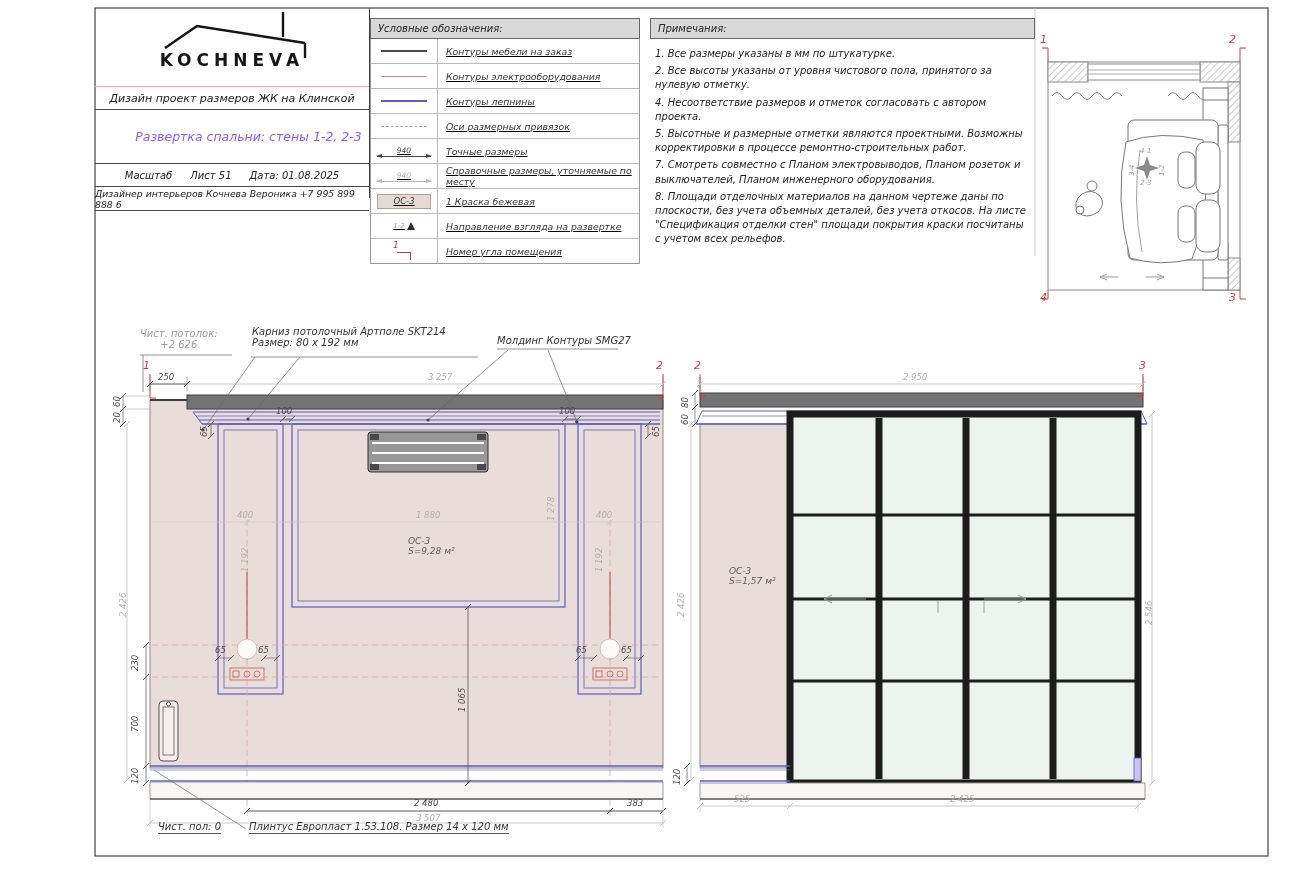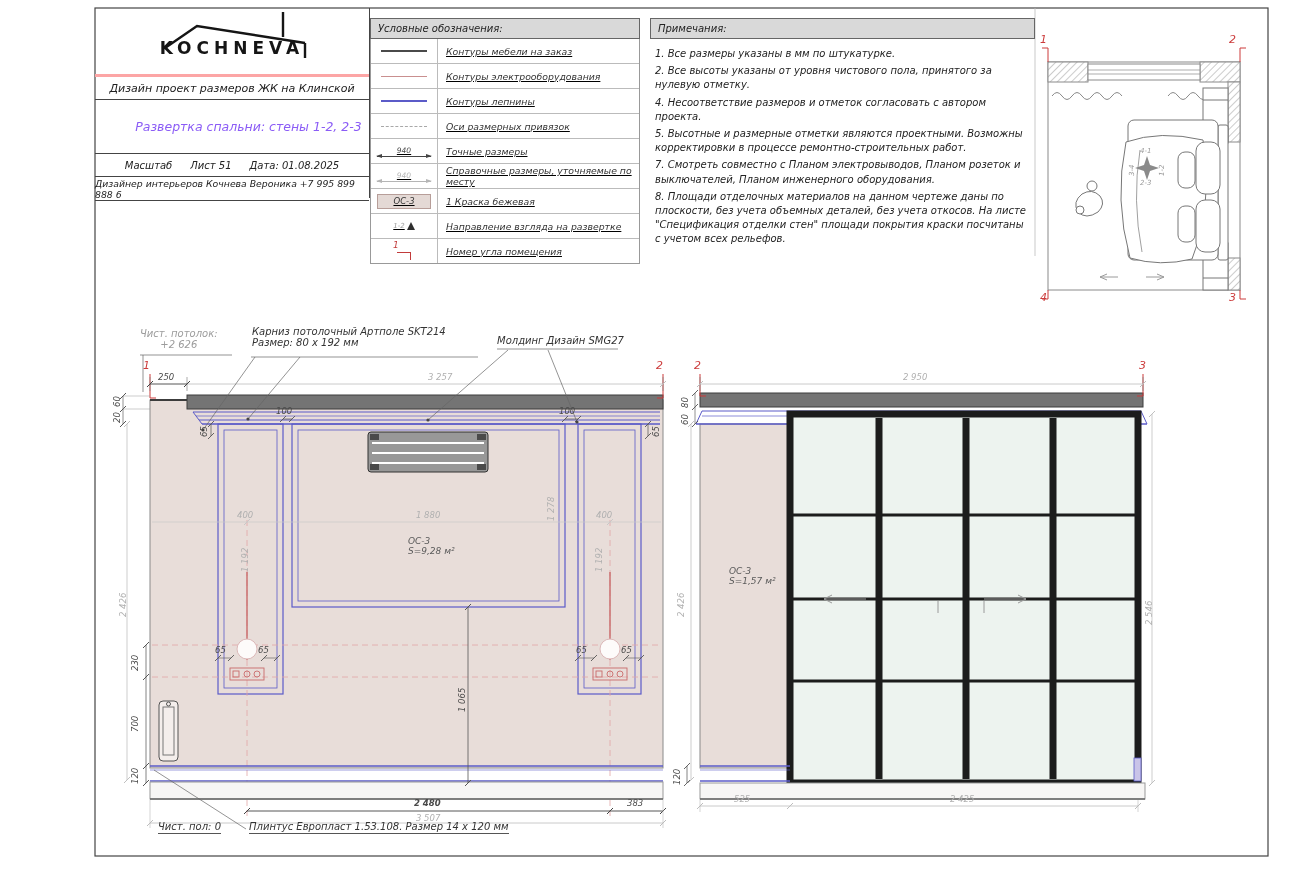--- a/index.html
+++ b/index.html
@@ -4,21 +4,21 @@
 <style>
   html,body{margin:0;padding:0;background:#fff;}
   .sheet{position:relative;width:1305px;height:870px;background:#fff;overflow:hidden;
          font-family:"DejaVu Sans",sans-serif;}
   .abs{position:absolute;}
   svg{position:absolute;left:0;top:0;}
 
   
   .tb{position:absolute;left:95px;top:8px;width:275px;height:190px;border-right:1px solid #444;box-sizing:border-box;}
   .tb-row{box-sizing:border-box;border-bottom:1px solid #444;display:flex;align-items:center;justify-content:center;}
-  .tb-logo-row{height:66px;border-bottom:3px solid #fca5a5;position:relative;}
+  .tb-logo-row{height:66px;border-bottom:1px solid #fca5a5;position:relative;margin-top:12px;}
   .tb-logo{position:absolute;left:0;right:0;top:30px;text-align:center;
            font:600 17px "DejaVu Sans",sans-serif;letter-spacing:5px;color:#151515;}
   .tb-project{height:23px;font:italic 11px "DejaVu Sans",sans-serif;color:#222;}
   .tb-title{height:54px;font:italic 12.5px "DejaVu Sans",sans-serif;color:#8b5cf6;padding-left:33px;}
   .tb-meta{height:23px;font:italic 10px "DejaVu Sans",sans-serif;color:#222;gap:18px;}
   .tb-designer{height:24px;font:italic 9.3px "DejaVu Sans",sans-serif;color:#222;}
 
   
   .legend{position:absolute;left:370px;top:18px;width:270px;}
   .panel-hdr{box-sizing:border-box;height:21px;background:#d9d9d9;border:1px solid #666;
@@ -481,21 +481,21 @@
 <span class="cnum abs" style="left:1040px;top:291px;">4</span>
 <span class="tiny" style="left:1140px;top:147px;">4-1</span>
 <span class="tiny" style="left:1140px;top:179px;">2-3</span>
 <span class="tiny rot" style="left:1158px;top:176px;">1-2</span>
 <span class="tiny rot" style="left:1128px;top:176px;">3-4</span>
 
 <span class="lbl gray" style="left:140px;top:328px;text-align:center;">Чист. потолок:
 +2 626</span>
 <span class="lbl" style="left:252px;top:326px;">Карниз потолочный Артполе SKT214
 Размер: 80 х 192 мм</span>
-<span class="lbl" style="left:497px;top:335px;">Молдинг Дизайн SMG27</span>
+<span class="lbl" style="left:497px;top:335px;">Молдинг Контуры SMG27</span>
 <span class="lbl ul" style="left:158px;top:821px;">Чист. пол: 0</span>
 <span class="lbl ul" style="left:249px;top:821px;">Плинтус Европласт 1.53.108. Размер 14 х 120 мм</span>
 <span class="finish" style="left:408px;top:536px;">ОС-3
 S=9,28 м²</span>
 <span class="cnum" style="left:143px;top:359px;">1</span>
 <span class="cnum" style="left:656px;top:359px;">2</span>
 
 <span class="dim" style="left:158px;top:372px;">250</span>
 <span class="dim gray" style="left:428px;top:372px;">3 257</span>
 <span class="dim rot" style="left:112px;top:407px;">60</span>
@@ -512,21 +512,21 @@
 <span class="dim gray" style="left:596px;top:510px;">400</span>
 <span class="dim gray rot" style="left:240px;top:572px;">1 192</span>
 <span class="dim gray rot" style="left:594px;top:572px;">1 192</span>
 <span class="dim gray" style="left:416px;top:510px;">1 880</span>
 <span class="dim gray rot" style="left:546px;top:521px;">1 278</span>
 <span class="dim rot" style="left:457px;top:712px;">1 065</span>
 <span class="dim" style="left:215px;top:645px;">65</span>
 <span class="dim" style="left:258px;top:645px;">65</span>
 <span class="dim" style="left:576px;top:645px;">65</span>
 <span class="dim" style="left:621px;top:645px;">65</span>
-<span class="dim" style="left:414px;top:798px;font-weight:bold;">2 480</span>
+<span class="dim" style="left:414px;top:798px;">2 480</span>
 <span class="dim" style="left:627px;top:798px;">383</span>
 <span class="dim gray" style="left:416px;top:813px;">3 507</span>
 
 <span class="cnum" style="left:694px;top:359px;">2</span>
 <span class="cnum" style="left:1139px;top:359px;">3</span>
 <span class="dim gray" style="left:903px;top:372px;">2 950</span>
 <span class="dim rot" style="left:680px;top:408px;">80</span>
 <span class="dim rot" style="left:680px;top:425px;">60</span>
 <span class="dim gray rot" style="left:676px;top:617px;">2 426</span>
 <span class="dim gray rot" style="left:1144px;top:625px;">2 546</span>

